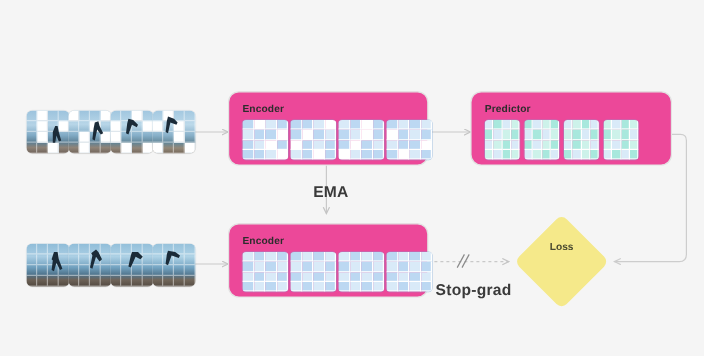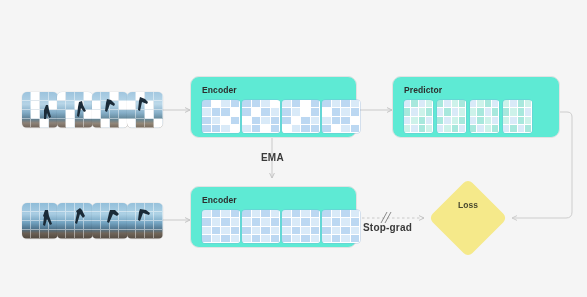--- a/index.html
+++ b/index.html
@@ -53,21 +53,21 @@
   }
   .frame .grid i.m {
     background: #ffffff;
     border-right: 0.5px solid rgba(220,228,235,0.9);
     border-bottom: 0.5px solid rgba(220,228,235,0.9);
   }
 
   
   .module {
     position: absolute;
-    background: #5eead4;
+    background: #ec4899;
     border: 1px solid #e2e2e2;
     border-radius: 9px;
     box-sizing: border-box;
   }
   .module-label {
     position: absolute;
     left: 11px;
     top: 8px;
     font-size: 8.5px;
     font-weight: bold;
@@ -109,21 +109,21 @@
     position: absolute;
     font-size: 8.5px;
     font-weight: bold;
     color: #4a4a30;
     text-align: center;
   }
 
   
   .conn-label {
     position: absolute;
-    font-size: 10px;
+    font-size: 13px;
     font-weight: bold;
     color: #3a3a3a;
     letter-spacing: 0.2px;
     white-space: nowrap;
   }
   svg.wires {
     position: absolute;
     left: 0; top: 0;
     width: 587px;
     height: 297px;
@@ -575,15 +575,15 @@
         <b class="c-lblue"></b>
         <b class="c-blue"></b>
     </div>
   </div>
 
   <div class="diamond" style="left:440px; top:190px;"></div>
   <div class="diamond-text" style="left:440px; top:200px; width:56px;">Loss</div>
 
   <div class="conn-label" style="left:261px; top:152px;">EMA</div>
 
-  <div class="conn-label" style="left:363px; top:222px;">Stop-grad</div>
+  <div class="conn-label" style="left:363px; top:234px;">Stop-grad</div>
 
 </div>
 
 </body></html>

